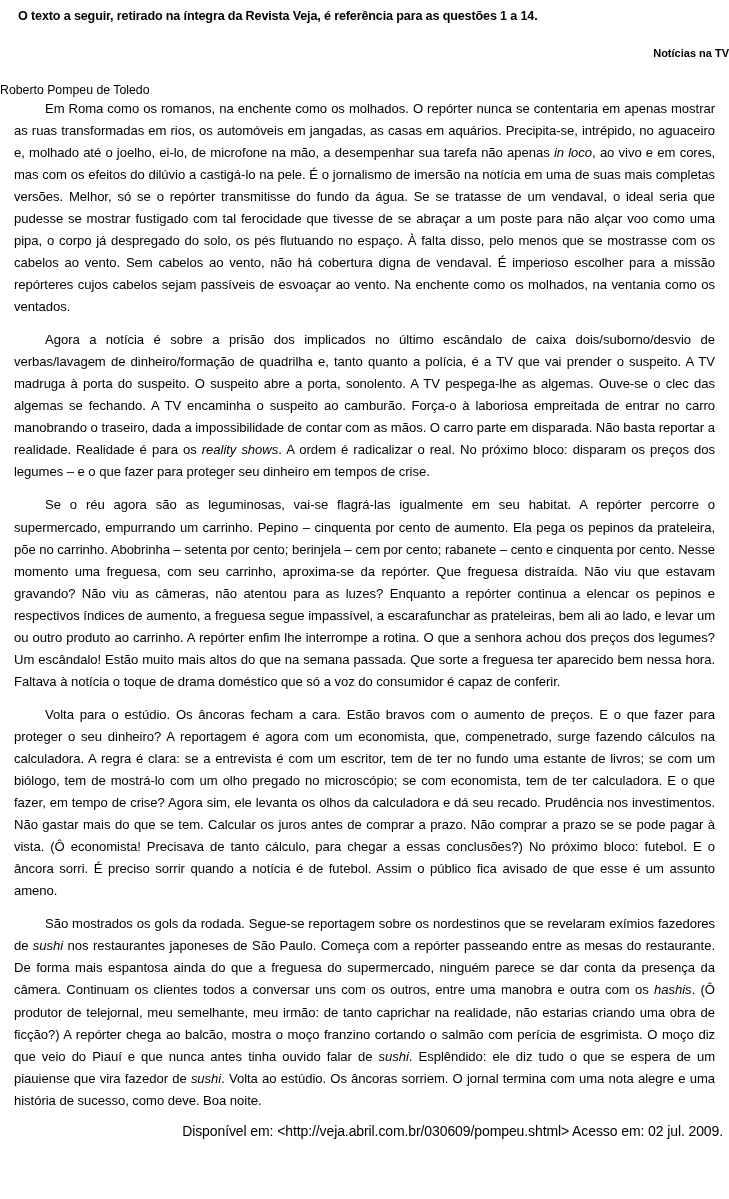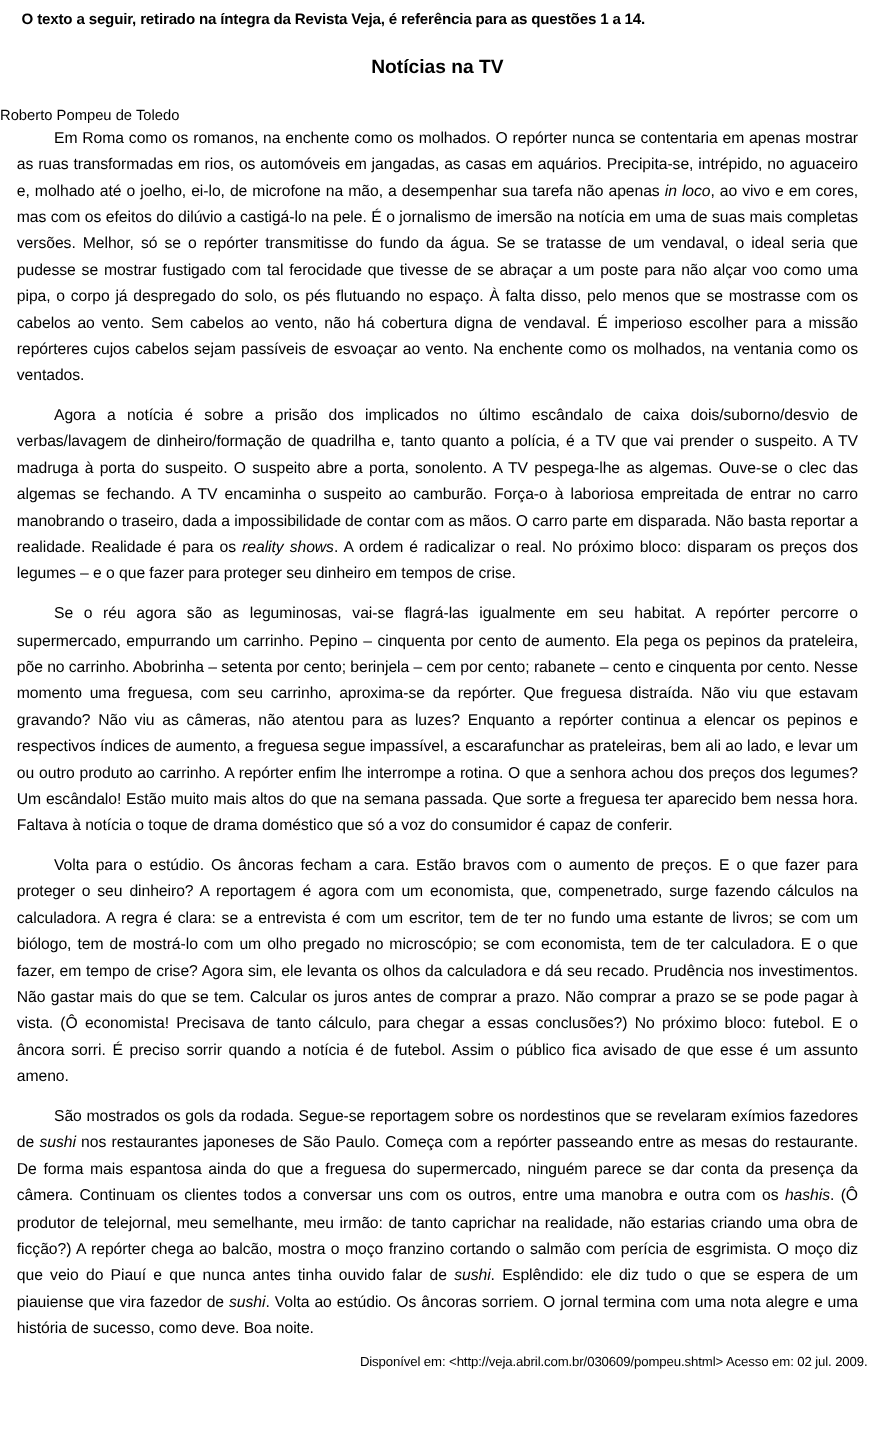--- a/index.html
+++ b/index.html
@@ -25,23 +25,23 @@
   }
   .instruction {
     font-size: 12.6px;
     font-weight: bold;
     letter-spacing: -0.15px;
     margin: 0;
     padding: 9px 18px 0 18px;
     line-height: 1.25;
   }
   .doc-title {
-    font-size: 16px;
+    font-size: 11px;
     font-weight: bold;
-    text-align: center;
+    text-align: right;
     margin: 0;
     padding: 22px 0 0 0;
     line-height: 1.2;
   }
   .byline {
     font-size: 12.3px;
     text-align: left;
     margin: 0;
     padding: 23px 14px 0 0;
     line-height: 1.2;
@@ -61,21 +61,21 @@
   }
   p.para + p.para {
     margin-top: 11px;
   }
   p.para.first {
   }
   .it {
     font-style: italic;
   }
   .source {
-    font-size: 11px;
+    font-size: 14px;
     text-align: right;
     margin: 0;
     padding: 10px 6px 0 0;
     line-height: 1.3;
     letter-spacing: -0.1px;
   }
 </style>
 </head>
 <body>
 

